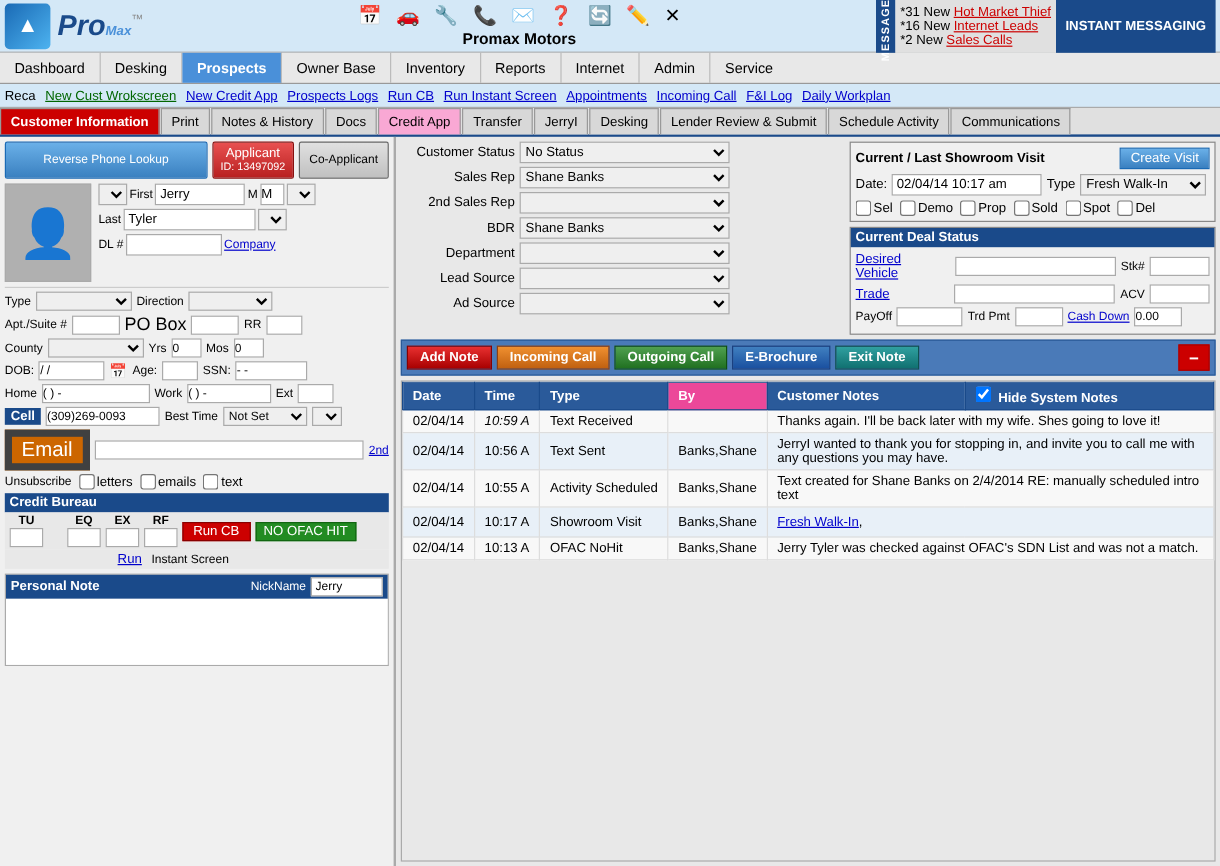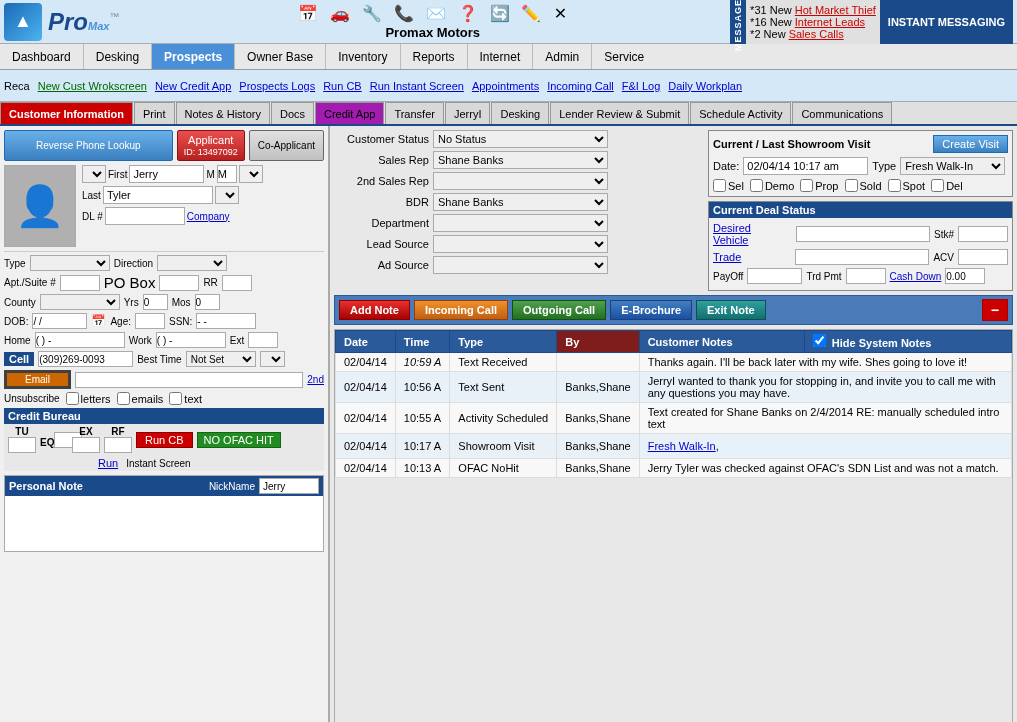--- a/index.html
+++ b/index.html
@@ -49,39 +49,39 @@
   <div style="padding:4px 12px;cursor:pointer;display:flex;align-items:center;font-size:12px;border-right:1px solid #bbb;">Desking</div>
   <div style="padding:4px 12px;cursor:pointer;display:flex;align-items:center;font-size:12px;border-right:1px solid #bbb;background:#4a90d9;color:white;font-weight:bold;">Prospects</div>
   <div style="padding:4px 12px;cursor:pointer;display:flex;align-items:center;font-size:12px;border-right:1px solid #bbb;">Owner Base</div>
   <div style="padding:4px 12px;cursor:pointer;display:flex;align-items:center;font-size:12px;border-right:1px solid #bbb;">Inventory</div>
   <div style="padding:4px 12px;cursor:pointer;display:flex;align-items:center;font-size:12px;border-right:1px solid #bbb;">Reports</div>
   <div style="padding:4px 12px;cursor:pointer;display:flex;align-items:center;font-size:12px;border-right:1px solid #bbb;">Internet</div>
   <div style="padding:4px 12px;cursor:pointer;display:flex;align-items:center;font-size:12px;border-right:1px solid #bbb;">Admin</div>
   <div style="padding:4px 12px;cursor:pointer;display:flex;align-items:center;font-size:12px;">Service</div>
 </div>
 
-<div style="background:#d4e8f7;display:flex;align-items:center;height:32px;padding:0 4px;font-size:11px;gap:8px;border-bottom:1px solid #aaa;">
+<div style="background:#d4e8f7;display:flex;align-items:center;height:20px;padding:0 4px;font-size:11px;gap:8px;border-bottom:1px solid #aaa;">
   <span>Reca</span>
   <span style="color:#006600;text-decoration:underline;cursor:pointer;">New Cust Wrokscreen</span>
   <span style="color:#0000cc;text-decoration:underline;cursor:pointer;">New Credit App</span>
   <span style="color:#0000cc;text-decoration:underline;cursor:pointer;">Prospects Logs</span>
   <span style="color:#0000cc;text-decoration:underline;cursor:pointer;">Run CB</span>
   <span style="color:#0000cc;text-decoration:underline;cursor:pointer;">Run Instant Screen</span>
   <span style="color:#0000cc;text-decoration:underline;cursor:pointer;">Appointments</span>
   <span style="color:#0000cc;text-decoration:underline;cursor:pointer;">Incoming Call</span>
   <span style="color:#0000cc;text-decoration:underline;cursor:pointer;">F&amp;I Log</span>
   <span style="color:#0000cc;text-decoration:underline;cursor:pointer;">Daily Workplan</span>
 </div>
 
 <div style="display:flex;align-items:stretch;height:24px;border-bottom:2px solid #1a4a8a;background:#e0e0e0;">
   <div style="padding:2px 8px;cursor:pointer;display:flex;align-items:center;border:1px solid #999;border-bottom:none;margin-right:1px;font-size:11px;background:#cc0000;color:white;font-weight:bold;">Customer Information</div>
   <div style="padding:2px 8px;cursor:pointer;display:flex;align-items:center;border:1px solid #999;border-bottom:none;margin-right:1px;font-size:11px;background:#d8d8d8;">Print</div>
   <div style="padding:2px 8px;cursor:pointer;display:flex;align-items:center;border:1px solid #999;border-bottom:none;margin-right:1px;font-size:11px;background:#d8d8d8;">Notes &amp; History</div>
   <div style="padding:2px 8px;cursor:pointer;display:flex;align-items:center;border:1px solid #999;border-bottom:none;margin-right:1px;font-size:11px;background:#d8d8d8;">Docs</div>
-  <div style="padding:2px 8px;cursor:pointer;display:flex;align-items:center;border:1px solid #999;border-bottom:none;margin-right:1px;font-size:11px;background:#a21caf;">Credit App</div>
+  <div style="padding:2px 8px;cursor:pointer;display:flex;align-items:center;border:1px solid #999;border-bottom:none;margin-right:1px;font-size:11px;background:#f9a8d4;">Credit App</div>
   <div style="padding:2px 8px;cursor:pointer;display:flex;align-items:center;border:1px solid #999;border-bottom:none;margin-right:1px;font-size:11px;background:#d8d8d8;">Transfer</div>
   <div style="padding:2px 8px;cursor:pointer;display:flex;align-items:center;border:1px solid #999;border-bottom:none;margin-right:1px;font-size:11px;background:#d8d8d8;">JerryI</div>
   <div style="padding:2px 8px;cursor:pointer;display:flex;align-items:center;border:1px solid #999;border-bottom:none;margin-right:1px;font-size:11px;background:#d8d8d8;">Desking</div>
   <div style="padding:2px 8px;cursor:pointer;display:flex;align-items:center;border:1px solid #999;border-bottom:none;margin-right:1px;font-size:11px;background:#d8d8d8;">Lender Review &amp; Submit</div>
   <div style="padding:2px 8px;cursor:pointer;display:flex;align-items:center;border:1px solid #999;border-bottom:none;margin-right:1px;font-size:11px;background:#d8d8d8;">Schedule Activity</div>
   <div style="padding:2px 8px;cursor:pointer;display:flex;align-items:center;border:1px solid #999;border-bottom:none;font-size:11px;background:#d8d8d8;">Communications</div>
 </div>
 
 <div style="display:flex;height:calc(722px - 44px - 26px - 20px - 24px);overflow:hidden;">
 
@@ -165,21 +165,21 @@
       <div style="display:flex;align-items:center;gap:4px;margin-bottom:3px;">
         <span style="background:#1a4a8a;color:white;padding:1px 5px;font-size:11px;font-weight:bold;">Cell</span>
         <input type="text" style="width: 95px; height: 16px; border: 1px solid rgb(170, 170, 170); font-size: 10px;" value="(309)269-0093">
         <span style="font-size:10px;">Best Time</span>
         <select style="width:70px;height:16px;font-size:10px;border:1px solid #aaa;">
           <option>Not Set</option>
         </select>
         <select style="width:25px;height:16px;font-size:10px;border:1px solid #aaa;"></select>
       </div>
       <div style="display:flex;align-items:center;gap:4px;margin-bottom:3px;">
-        <button style="background:#cc6600;color:white;padding:1px 18px;font-size:10px;cursor:pointer;border:3px solid #404040;">Email</button>
+        <button style="background:#cc6600;color:white;padding:1px 8px;font-size:17px;cursor:pointer;border:6px solid #404040;">Email</button>
         <input type="text" style="flex: 1 1 0%; height: 16px; border: 1px solid rgb(170, 170, 170); font-size: 10px;">
         <a style="color:#0000cc;text-decoration:underline;cursor:pointer;font-size:10px;">2nd</a>
       </div>
       <div style="display:flex;align-items:center;gap:6px;margin-bottom:3px;">
         <span style="font-size:10px;">Unsubscribe</span>
         <label style="display:flex;align-items:center;gap:2px;font-size:10px;cursor:pointer;">
           <input type="checkbox" style=""> 
             <span>letters</span>
         </label>
         <label style="display:flex;align-items:center;gap:2px;font-size:10px;cursor:pointer;">
@@ -193,21 +193,21 @@
       </div>
     </div>
 
     <div style="margin-top:2px;">
       <div style="background:#1a4a8a;color:white;padding:2px 4px;font-size:11px;font-weight:bold;">Credit Bureau</div>
       <div style="display:flex;align-items:center;gap:4px;padding:2px 4px;background:#e8e8e8;">
         <div style="display:flex;flex-direction:column;align-items:center;width:28px;">
           <span style="font-size:10px;font-weight:bold;">TU</span>
           <input type="text" style="width: 28px; height: 16px; border: 1px solid rgb(170, 170, 170); font-size: 9px; text-align: center;">
         </div>
-        <div style="display:flex;flex-direction:row;align-items:flex-end;width:28px;">
+        <div style="display:flex;flex-direction:column;align-items:center;width:28px;margin-left:16px;">
           <span style="font-size:10px;font-weight:bold;">EQ</span>
           <input type="text" style="width: 28px; height: 16px; border: 1px solid rgb(170, 170, 170); font-size: 9px; text-align: center;">
         </div>
         <div style="display:flex;flex-direction:column;align-items:center;width:28px;">
           <span style="font-size:10px;font-weight:bold;">EX</span>
           <input type="text" style="width: 28px; height: 16px; border: 1px solid rgb(170, 170, 170); font-size: 9px; text-align: center;">
         </div>
         <div style="display:flex;flex-direction:column;align-items:center;width:28px;">
           <span style="font-size:10px;font-weight:bold;">RF</span>
           <input type="text" style="width: 28px; height: 16px; border: 1px solid rgb(170, 170, 170); font-size: 9px; text-align: center;">
@@ -355,21 +355,21 @@
       <button style="background:#cc0000;color:white;border:1px solid #aa0000;padding:2px 8px;font-size:14px;cursor:pointer;font-weight:bold;margin-left:auto;">−</button>
     </div>
 
     <div style="flex:1;overflow-y:auto;border:1px solid #aaa;">
       <table style="width:100%;border-collapse:collapse;background:white;font-size:11px;">
         <thead>
           <tr>
             <th style="background:#2a5a9a;color:white;padding:3px 8px;text-align:left;border:1px solid #1a4a8a;font-size:11px;">Date</th>
             <th style="background:#2a5a9a;color:white;padding:3px 8px;text-align:left;border:1px solid #1a4a8a;font-size:11px;">Time</th>
             <th style="background:#2a5a9a;color:white;padding:3px 8px;text-align:left;border:1px solid #1a4a8a;font-size:11px;">Type</th>
-            <th style="background:#7f1d1d;color:white;padding:3px 8px;text-align:left;border:1px solid #1a4a8a;font-size:11px;">By</th>
+            <th style="background:#ec4899;color:white;padding:3px 8px;text-align:left;border:1px solid #1a4a8a;font-size:11px;">By</th>
             <th style="background:#2a5a9a;color:white;padding:3px 8px;text-align:left;border:1px solid #1a4a8a;font-size:11px;">Customer Notes</th>
             <th style="background:#2a5a9a;color:white;padding:3px 8px;text-align:left;border:1px solid #1a4a8a;font-size:11px;cursor:pointer;">
               <input type="checkbox" checked="" style="margin-right: 3px;">
               <span>Hide System Notes</span>
             </th>
           </tr>
         </thead>
         <tbody>
           <tr style="background:#f8f8f8;">
             <td style="padding:3px 8px;border:1px solid #ddd;white-space:nowrap;">02/04/14</td>

